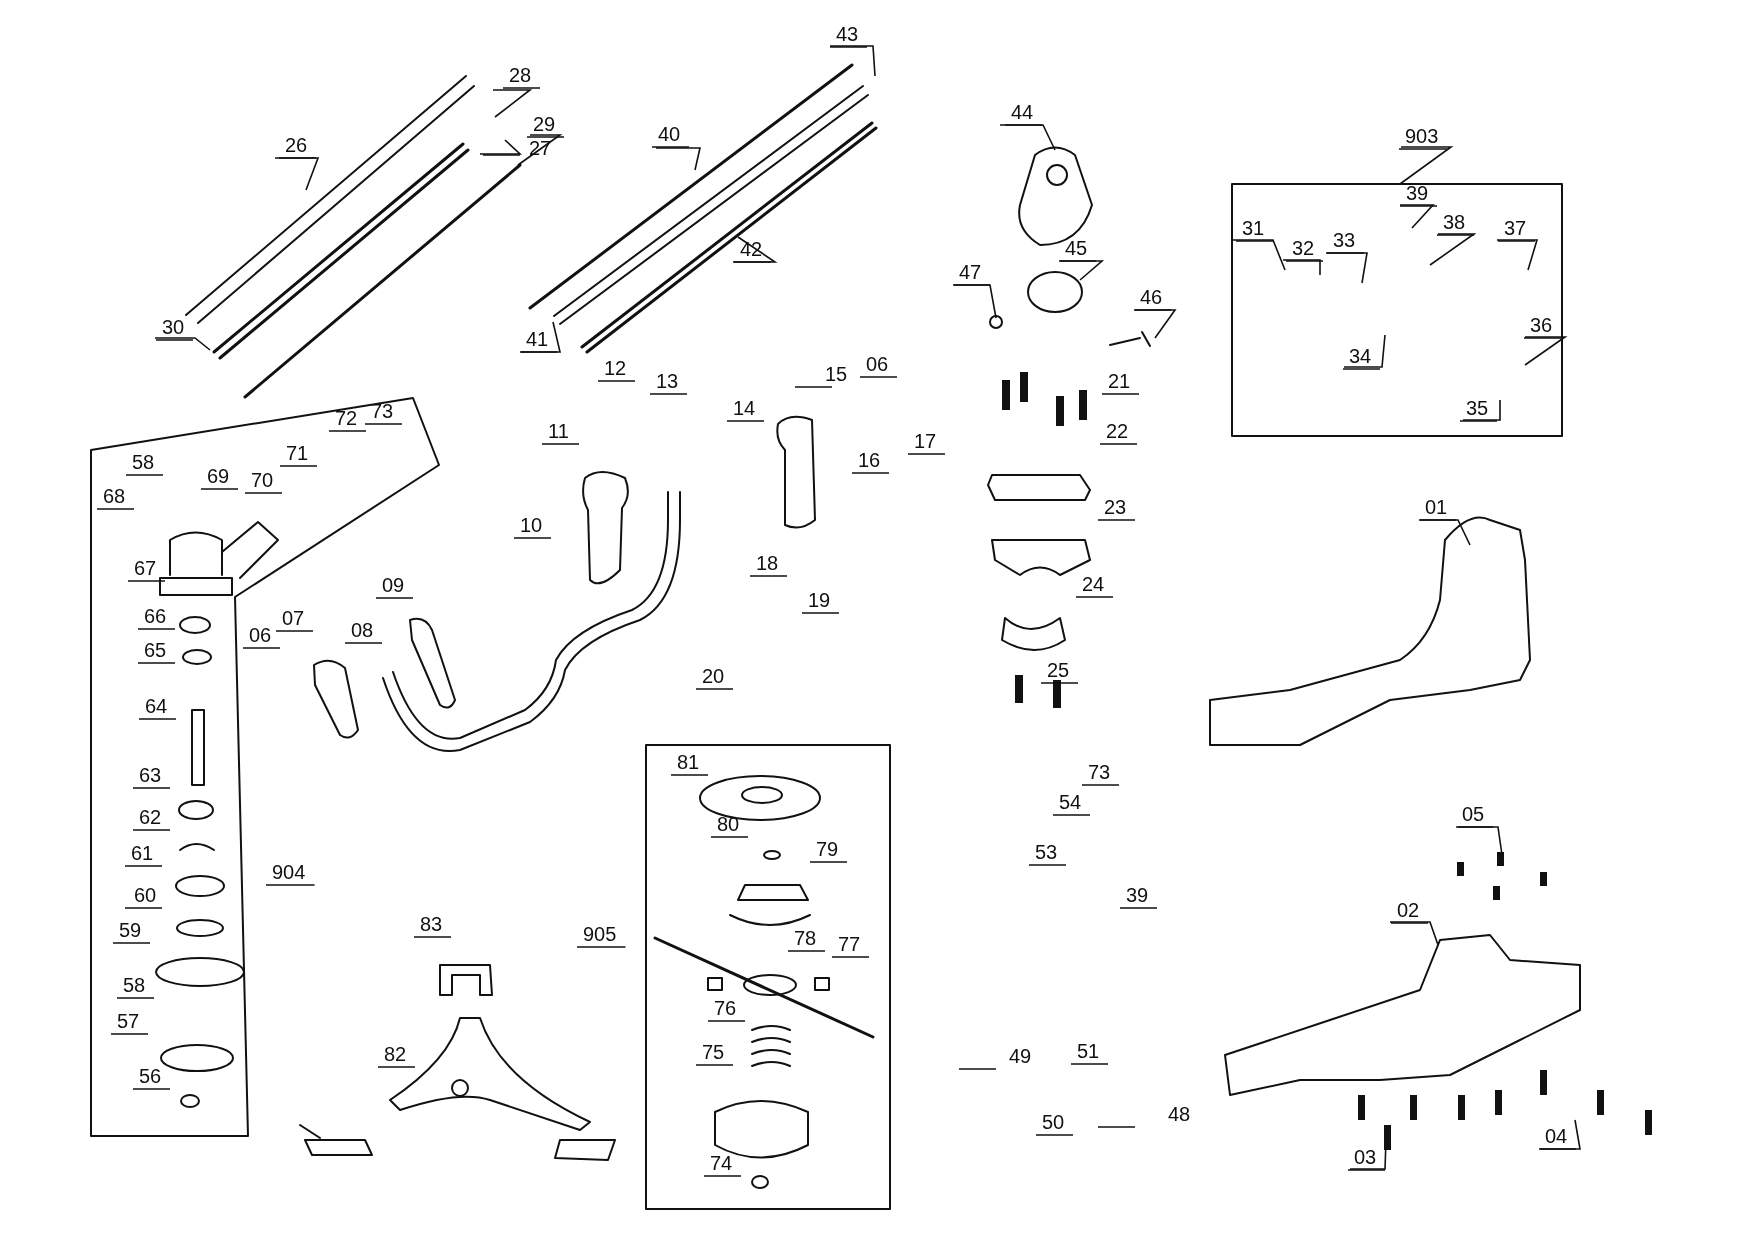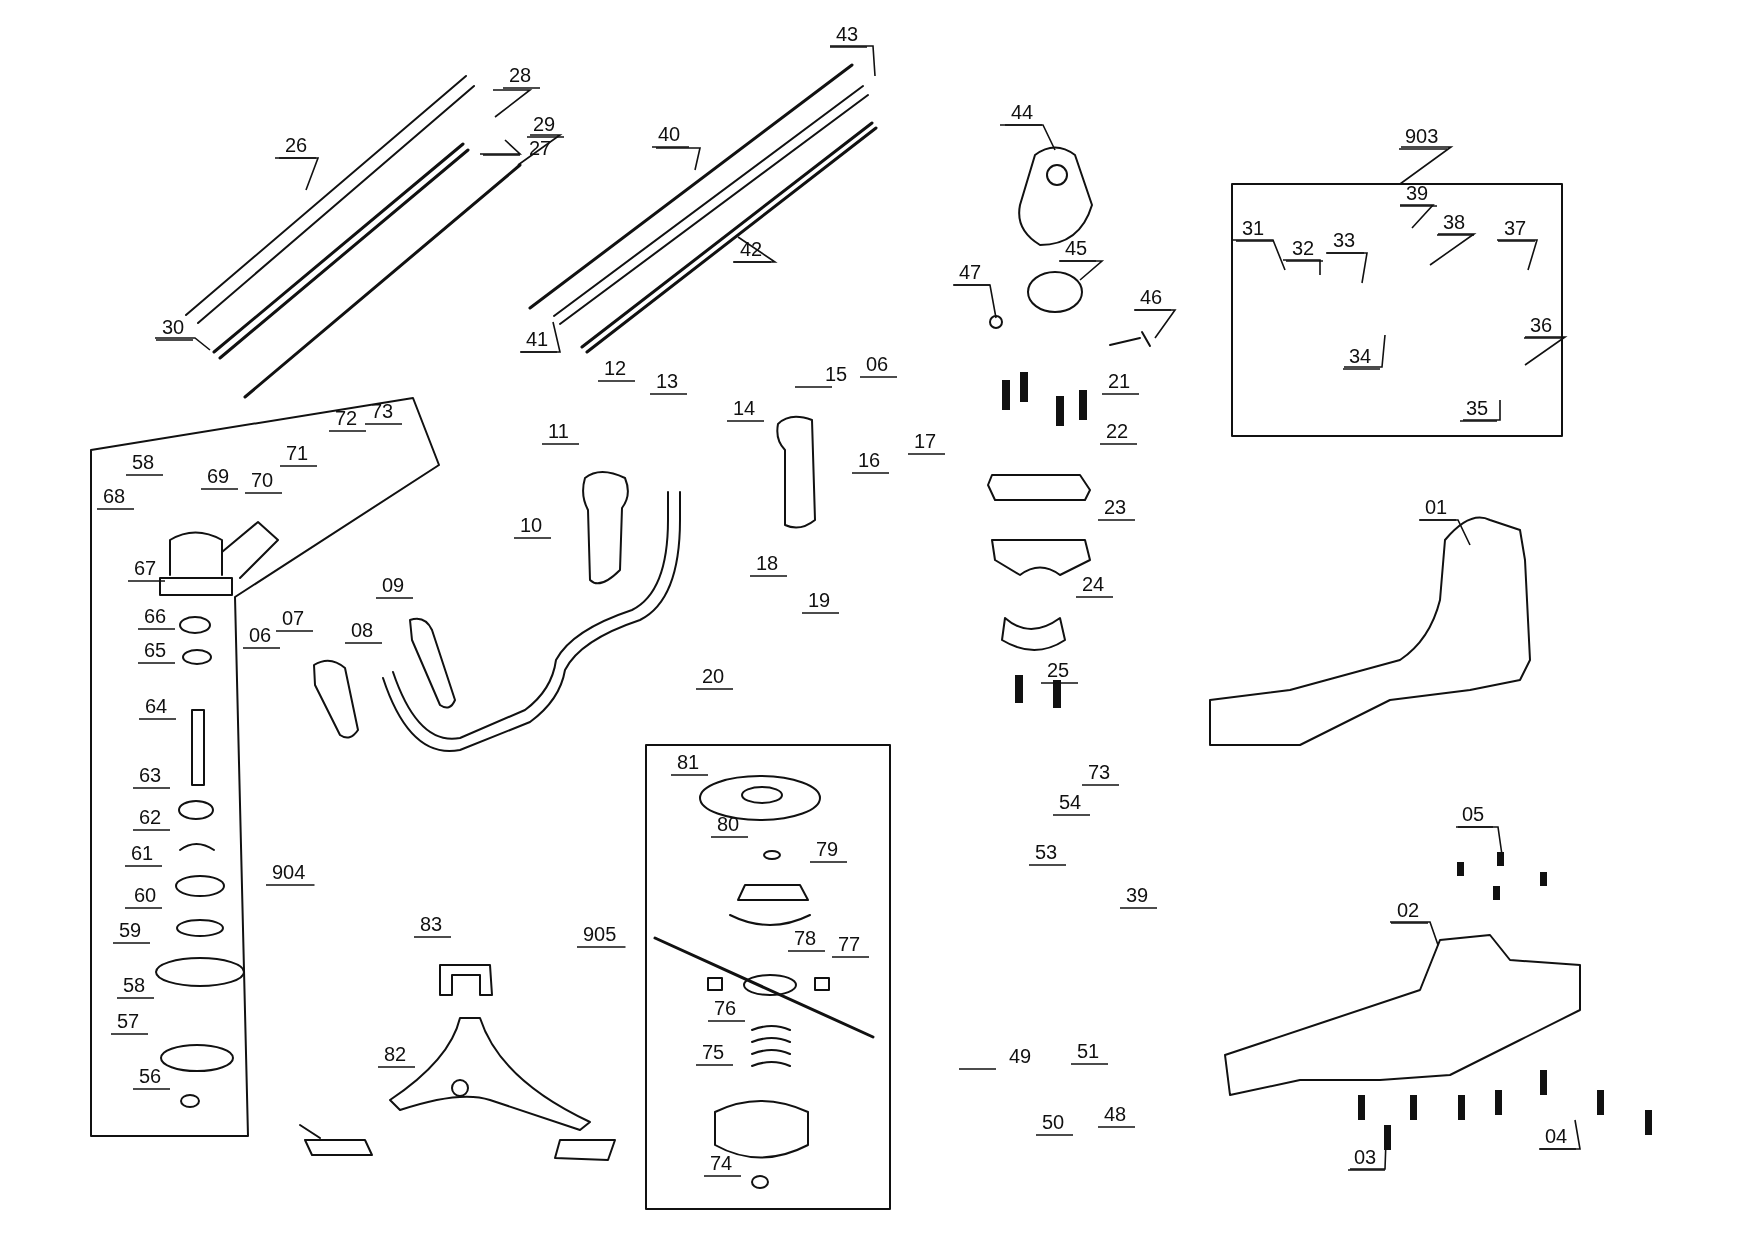--- a/index.html
+++ b/index.html
@@ -275,21 +275,21 @@
       <div class="lbl" style="left: 1443px; top: 211px;">38</div>
       <div class="lbl" style="left: 1406px; top: 182px;">39</div>
       <div class="lbl" style="left: 658px; top: 123px;">40</div>
       <div class="lbl" style="left: 526px; top: 328px;">41</div>
       <div class="lbl" style="left: 740px; top: 238px;">42</div>
       <div class="lbl" style="left: 836px; top: 23px;">43</div>
       <div class="lbl" style="left: 1011px; top: 101px;">44</div>
       <div class="lbl" style="left: 1065px; top: 237px;">45</div>
       <div class="lbl" style="left: 1140px; top: 286px;">46</div>
       <div class="lbl" style="left: 959px; top: 261px;">47</div>
-      <div class="lbl" style="left: 1104px; top: 1103px;">48</div>
+      <div class="lbl" style="left: 1168px; top: 1103px;">48</div>
       <div class="lbl" style="left: 965px; top: 1045px; margin-left: 44px;">49</div>
       <div class="lbl" style="left: 1042px; top: 1111px;">50</div>
       <div class="lbl" style="left: 1077px; top: 1040px;">51</div>
       <div class="lbl" style="left: 1126px; top: 884px;">39</div>
       <div class="lbl" style="left: 1035px; top: 841px;">53</div>
       <div class="lbl" style="left: 1059px; top: 791px;">54</div>
       <div class="lbl" style="left: 1088px; top: 761px;">73</div>
       <div class="lbl" style="left: 139px; top: 1065px;">56</div>
       <div class="lbl" style="left: 117px; top: 1010px;">57</div>
       <div class="lbl" style="left: 132px; top: 451px;">58</div>

